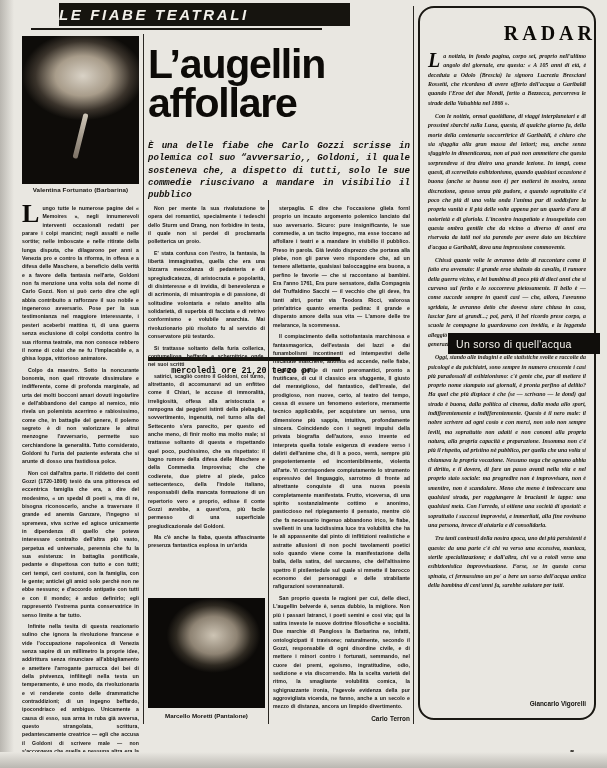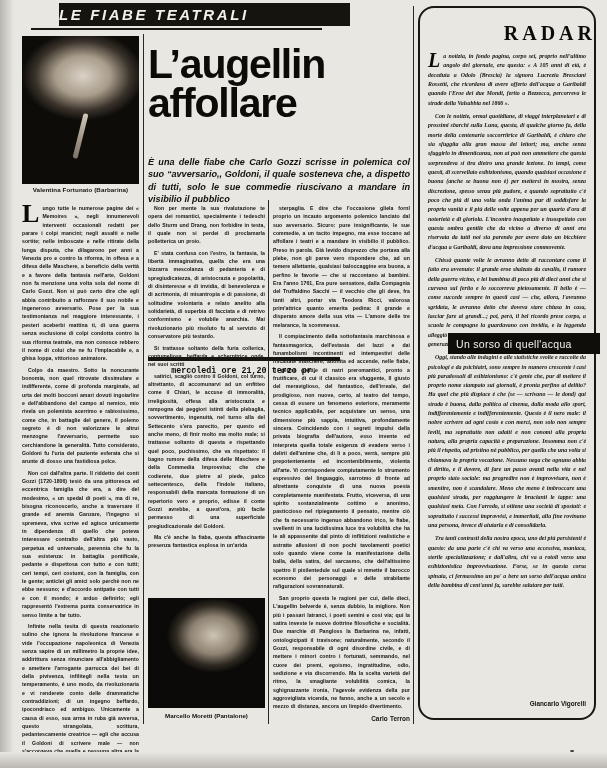--- a/index.html
+++ b/index.html
@@ -62,22 +62,22 @@
     letter-spacing:.1px;
   }
   
   .headline {
     position:absolute; left:148px; top:36px; width:262px;
     font-family:"Liberation Sans", sans-serif;
     font-weight:bold; font-size:41px; line-height:0.96;
     letter-spacing:-1.2px; color:#0d0b08;margin-top:9px;
   }
   .deck {
-    position:absolute; left:148px; top:156px; width:262px;
-    font-family:Liberation Sans, sans-serif;
+    position:absolute; left:148px; top:140px; width:262px;
+    font-family:Liberation Mono, monospace;
     font-style:italic; font-weight:bold;
     font-size:9.1px; line-height:1.36; color:#14120e;
     text-align:justify;
   }
   
   .col {
     position:absolute;
     font-family:"Liberation Sans", sans-serif;
     font-weight:bold;
     font-size:5.15px; line-height:1.62;

